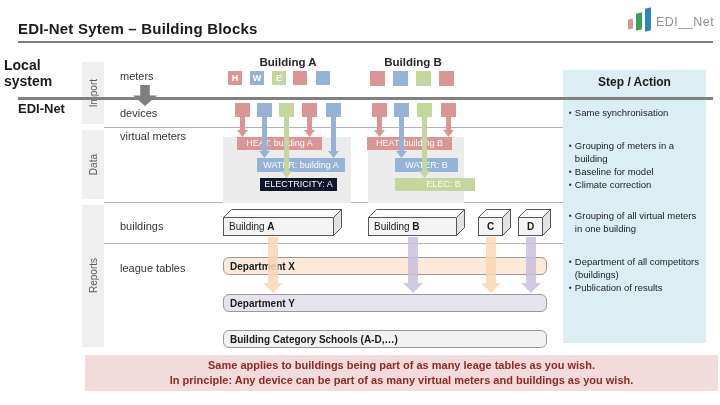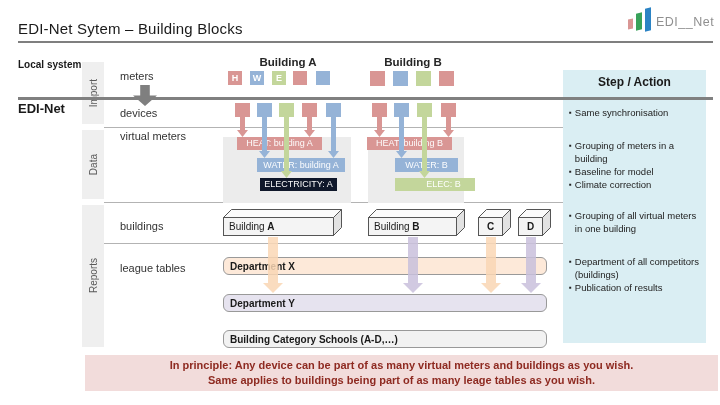--- a/index.html
+++ b/index.html
@@ -1,26 +1,26 @@
 <!DOCTYPE html>
 <html><head>
 <meta charset="utf-8">
 <style>
   html,body{margin:0;padding:0;background:#fff;}
   .slide{position:relative;width:720px;height:405px;background:#fff;overflow:hidden;
          font-family:"Liberation Sans", sans-serif;color:#1a1a1a;}
   .abs{position:absolute;}
   
-  .title{left:18px;top:20px;font-size:15px;font-weight:normal;letter-spacing:.2px;}
+  .title{left:18px;top:20px;font-size:15px;font-weight:bold;letter-spacing:.2px;}
   .title-rule{left:18px;top:41px;width:695px;height:2px;background:#7f7f7f;}
   .logo{left:628px;top:5px;width:90px;height:32px;}
   .logo-bar{position:absolute;transform:skewY(-12deg);}
   .logo-text{position:absolute;left:28px;top:10px;font-size:12.5px;color:#8f8f8f;letter-spacing:.5px;}
   
-  .lbl-local{left:18px;top:57px;width:64px;font-size:10px;font-weight:bold;line-height:16px;}
+  .lbl-local{left:4px;top:57px;width:64px;font-size:14px;font-weight:bold;line-height:16px;}
   .lbl-edinet{left:18px;top:101px;font-size:13px;font-weight:bold;}
   .phase{left:82px;width:22px;background:#efefef;display:flex;align-items:center;justify-content:center;}
   .phase span{writing-mode:vertical-rl;transform:rotate(180deg);font-size:10px;color:#595959;}
   .row-label{left:120px;font-size:11px;color:#333;}
   
   .thick-line{left:18px;top:97px;width:695px;height:3px;background:#808080;z-index:6;}
   .thin-line{left:104px;width:459px;height:1px;background:#b3b3b3;}
   
   .sq{position:absolute;width:14px;height:14px;font-size:9px;font-weight:bold;color:#fff;
       text-align:center;line-height:14px;}
@@ -260,17 +260,17 @@
         <span class="bullet">▪</span>
       <span>Department of all competitors (buildings)</span>
       </div>
     <div class="step-item">
         <span class="bullet">▪</span>
       <span>Publication of results</span>
       </div>
   </div>
 
   <div class="abs banner" style="background-color: rgb(242, 220, 219);">
+    <div>Same applies to buildings being part of as many leage tables as you wish.</div>
     <div><b>In principle:</b><span> Any device can be part of as many virtual meters and buildings as you wish.</span></div>
-    <div>Same applies to buildings being part of as many leage tables as you wish.</div>
   </div>
 
 </div>
 
 </body></html>

